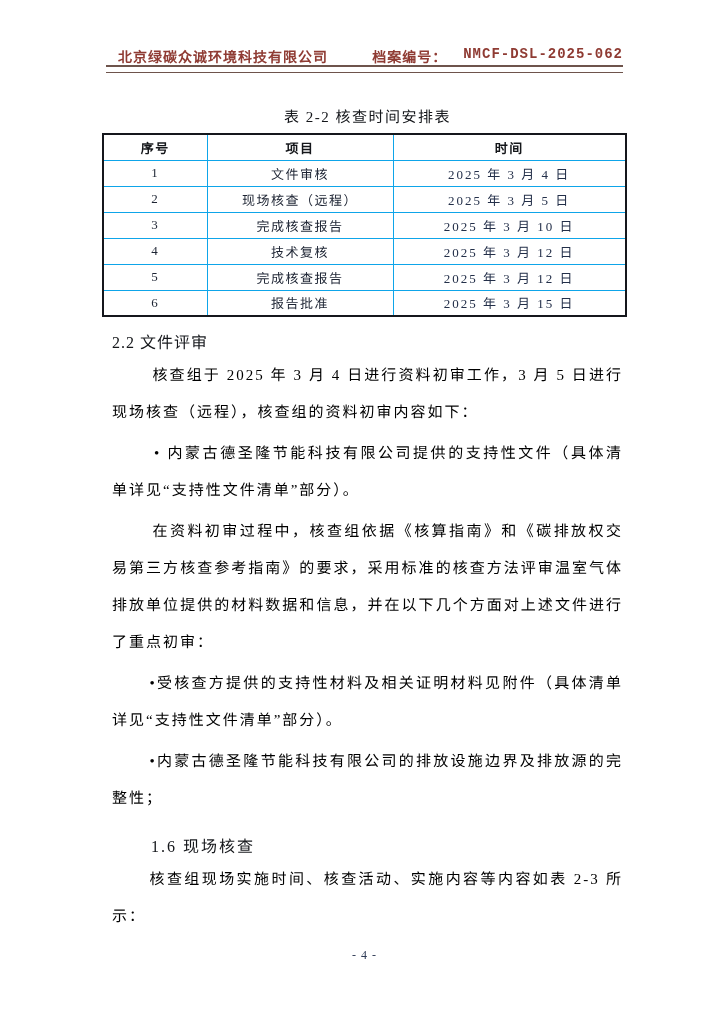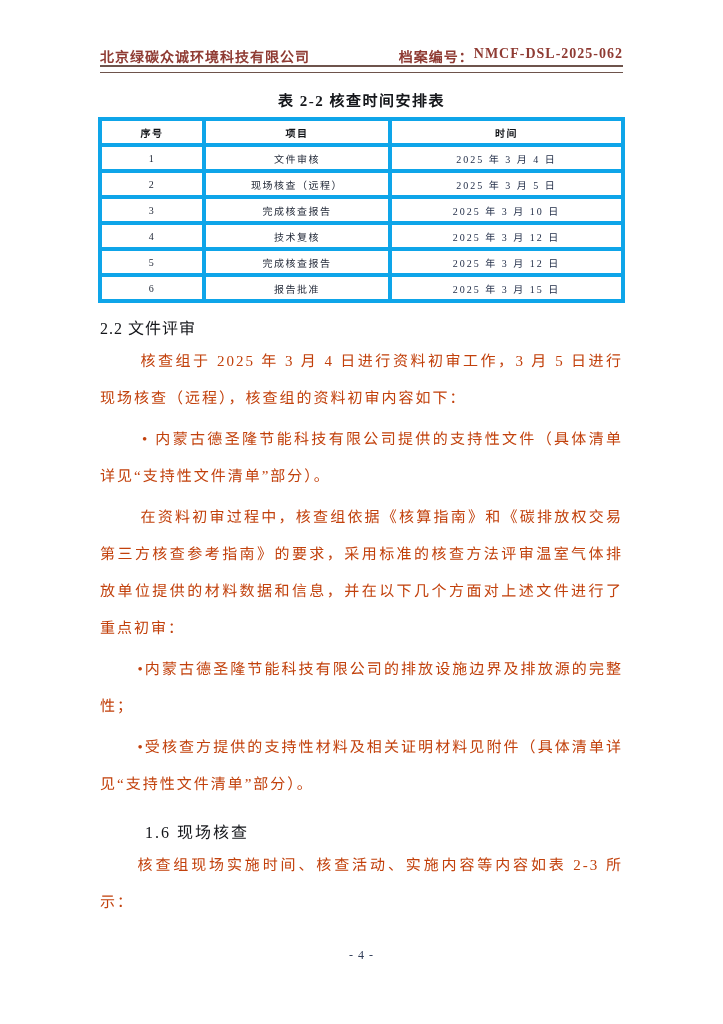--- a/index.html
+++ b/index.html
@@ -1,16 +1,16 @@
 <!DOCTYPE html>
 <html lang="zh-CN"><head>
 <meta charset="utf-8">
 <style>
   html,body{margin:0;padding:0;background:#e9e9e9;}
-  *{box-sizing:border-box;}
+  *{box-sizing:border-box;padding-left:6px;}
   .page{
     position:relative;
     width:723px;height:1024px;
     margin:0 auto;
     background:#ffffff;
     font-family:"Liberation Serif","DejaVu Serif",serif;
     color:#20242b;
     overflow:hidden;
   }
   
@@ -23,41 +23,41 @@
     color:#8f3b33;
     letter-spacing:1px;
     white-space:nowrap;
   }
   .header::after{
     content:"";position:absolute;left:0;right:0;bottom:0;
     height:5px;
     border-top:2px solid #6e544c;
     border-bottom:1px solid #6e544c;
   }
-  .doc-number{display:flex;}
+  .doc-number{display:flex;gap:10px;font-family:Liberation Mono, monospace;}
   
   .table-title{
-    margin-top:16px;
+    margin-top:32px;
     text-align:center;
-    font-size:15px;font-weight:700;
+    font-size:15px;font-weight:400;
     letter-spacing:1.5px;
     color:#14161a;
   }
   table.schedule{
     width:523px;
     margin:7px auto 0;
     border-collapse:collapse;
     border:2px solid #15171c;
     table-layout:fixed;
   }
   table.schedule th,table.schedule td{
-    border:4px solid #0ea5e9;
+    border:1px solid #0ea5e9;
     height:26px;
     text-align:center;vertical-align:middle;
-    font-size:10px;
+    font-size:13px;
     padding:0 2px;
     letter-spacing:1.5px;
     color:#1d2433;
   }
   table.schedule th{font-weight:700;color:#14161a;}
   table.schedule td.time{letter-spacing:2px;color:#232f49;}
   
   .h-section{
     margin:12px 100px 0;
     font-size:16px;font-weight:400;
@@ -69,21 +69,21 @@
     padding-left:45px;
     margin-top:16px;
     letter-spacing:2px;
   }
   .para{
     margin:4px 100px 0;
     font-size:15px;
     line-height:37px;
     letter-spacing:2px;
     text-align:justify;
-    color:#c2410c;
+    color:#000000;
   }
   .indent-27{text-indent:2.7em;}
   .indent-28{text-indent:2.8em;}
   .indent-25{text-indent:2.5em;}
   
   .footer{
     position:absolute;left:0;right:0;top:948px;
     text-align:center;
     font-size:12px;
     letter-spacing:1px;
@@ -153,23 +153,23 @@
   </table>
 
   <div class="h-section">2.2  文件评审</div>
 
   <p class="para indent-27">核查组于 2025 年 3 月 4 日进行资料初审工作，3 月 5 日进行现场核查（远程），核查组的资料初审内容如下：</p>
 
   <p class="para indent-28">•  内蒙古德圣隆节能科技有限公司提供的支持性文件（具体清单详见“支持性文件清单”部分）。</p>
 
   <p class="para indent-27">在资料初审过程中，核查组依据《核算指南》和《碳排放权交易第三方核查参考指南》的要求，采用标准的核查方法评审温室气体排放单位提供的材料数据和信息，并在以下几个方面对上述文件进行了重点初审：</p>
 
+  <p class="para indent-25">•受核查方提供的支持性材料及相关证明材料见附件（具体清单详见“支持性文件清单”部分）。</p>
+
   <p class="para indent-25">•内蒙古德圣隆节能科技有限公司的排放设施边界及排放源的完整性；</p>
-
-  <p class="para indent-25">•受核查方提供的支持性材料及相关证明材料见附件（具体清单详见“支持性文件清单”部分）。</p>
 
   <div class="h-section sub">1.6  现场核查</div>
 
   <p class="para indent-25">核查组现场实施时间、核查活动、实施内容等内容如表 2-3 所示：</p>
 
   <div class="footer">- 4 -</div>
 
 </div>
 
 </body></html>

